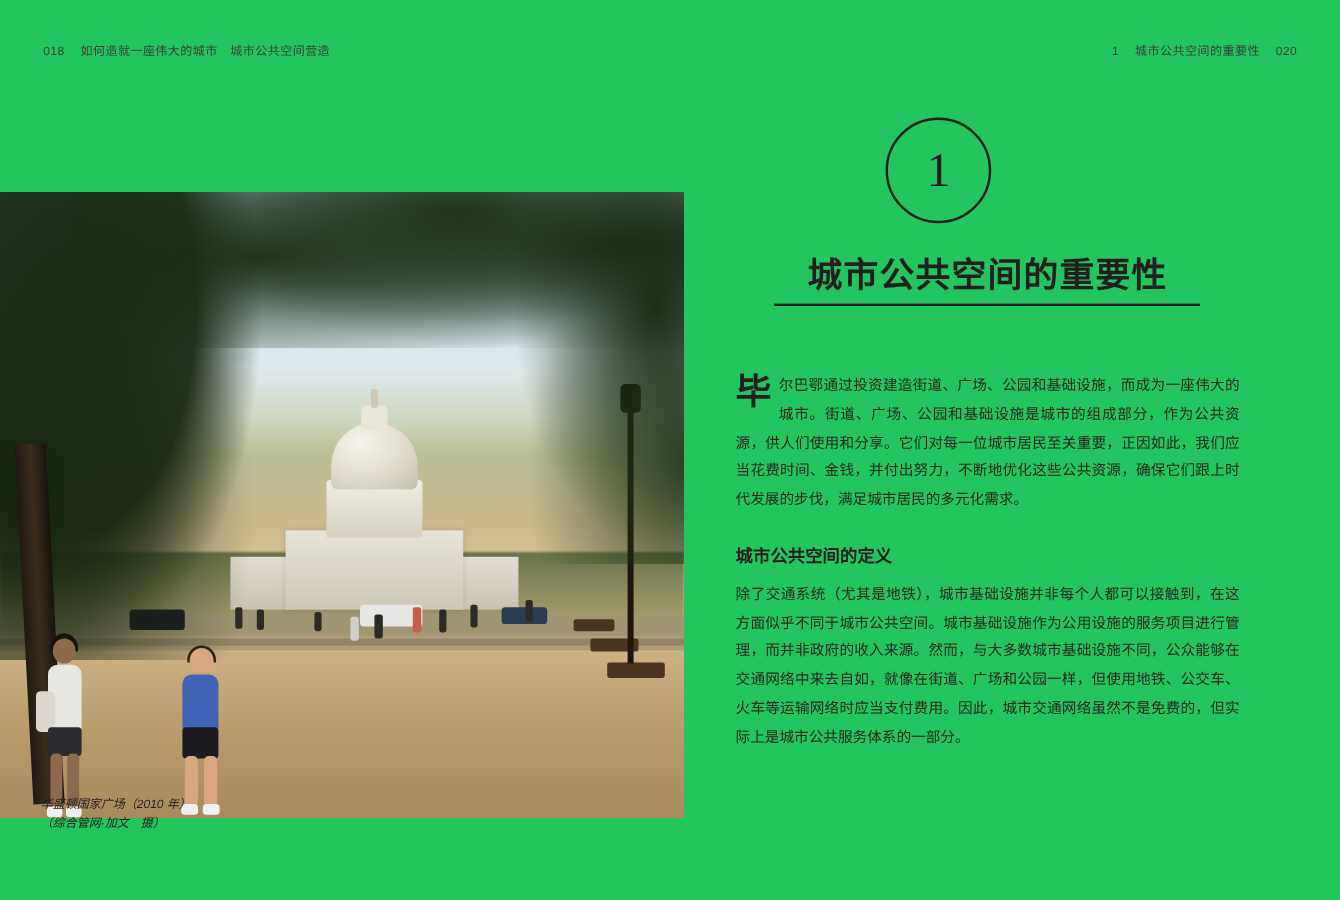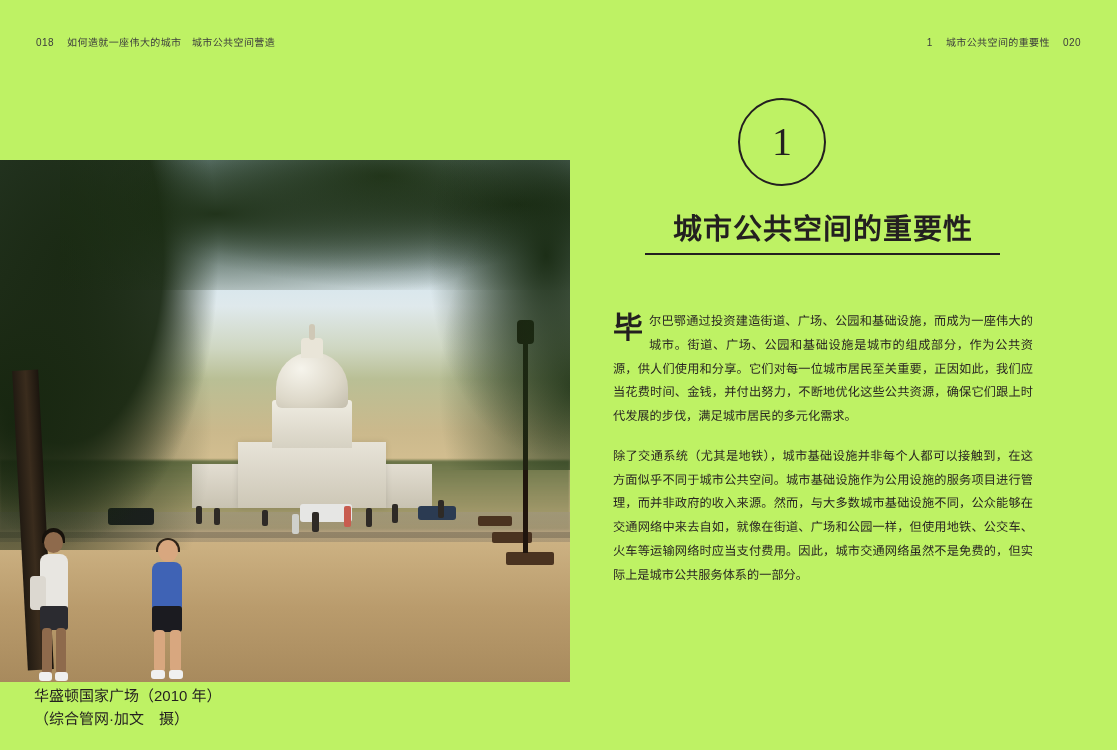--- a/index.html
+++ b/index.html
@@ -11,21 +11,21 @@
     width: 1117px;
     height: 750px;
     overflow: hidden;
     font-family: "Liberation Sans", sans-serif;
     color: #231f20;
   }
   .page {
     position: relative;
     width: 1117px;
     height: 750px;
-    background: #bef264;
+    background: #22c55e;
   }
 
   
   .runhead {
     position: absolute;
     top: 34px;
     font-size: 10px;
     letter-spacing: 0.4px;
     color: #3c3c3c;
     white-space: nowrap;
@@ -279,25 +279,26 @@
     position: absolute; top: 144px; width: 13px; height: 9px;
     background: #efefef; border-radius: 3px;
   }
   .runner-b .shoe-l { left: 15px; }
   .runner-b .shoe-r { left: 31px; }
 
   
   .caption {
     position: absolute;
     left: 34px;
-    top: 684px;
-    font-size: 15px;
+    top: 663px;
+    font-size: 10px;
     line-height: 1.55;
     color: #231f20;
     white-space: nowrap;
+    font-style: italic;
   }
 
   
   .chapter-circle {
     position: absolute;
     left: 738px;
     top: 98px;
     width: 84px;
     height: 84px;
     border: 2px solid #231f20;
@@ -454,17 +455,18 @@
   <div class="chapter-title">城市公共空间的重要性</div>
   <div class="title-rule"></div>
 
   <div class="body-col">
     <p class="para dropcap-para">
       <span class="dropcap">毕</span>
       <span>尔巴鄂通过投资建造街道、广场、公园和基础设施，而成为一座伟大的城市。街道、广场、公园和基础设施是城市的组成部分，作为公共资源，供人们使用和分享。它们对每一位城市居民至关重要，正因如此，我们应当花费时间、金钱，并付出努力，不断地优化这些公共资源，确保它们跟上时代发展的步伐，满足城市居民的多元化需求。</span>
     </p>
 
 
+    <h2 class="subhead">城市公共空间的定义</h2>
 
     <p class="para">除了交通系统（尤其是地铁），城市基础设施并非每个人都可以接触到，在这方面似乎不同于城市公共空间。城市基础设施作为公用设施的服务项目进行管理，而并非政府的收入来源。然而，与大多数城市基础设施不同，公众能够在交通网络中来去自如，就像在街道、广场和公园一样，但使用地铁、公交车、火车等运输网络时应当支付费用。因此，城市交通网络虽然不是免费的，但实际上是城市公共服务体系的一部分。</p>
   </div>
 
 </div>
 
 </body></html>

